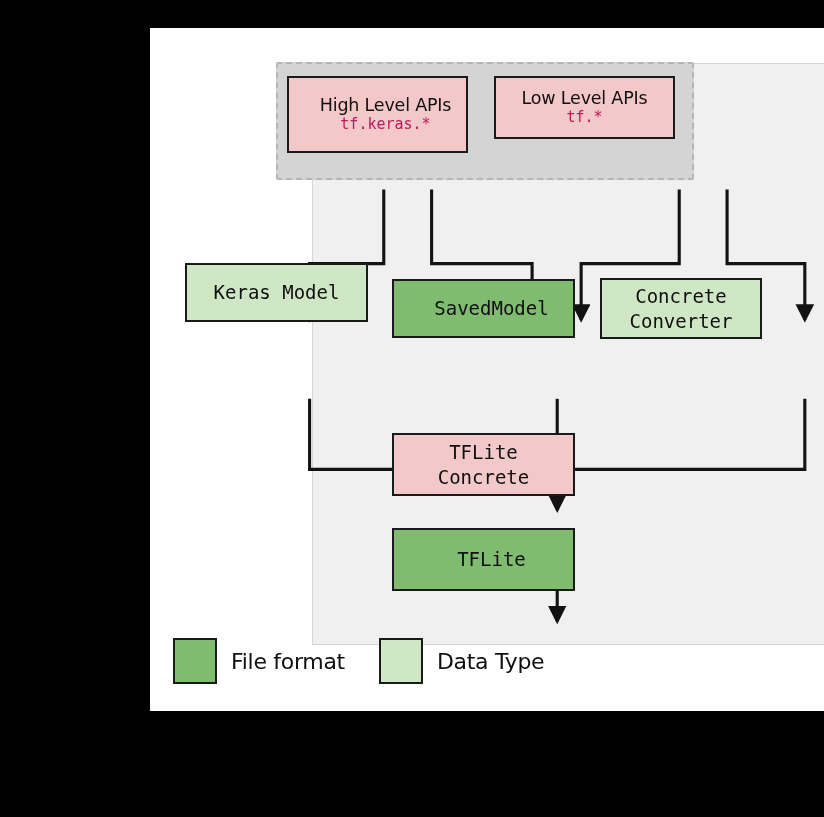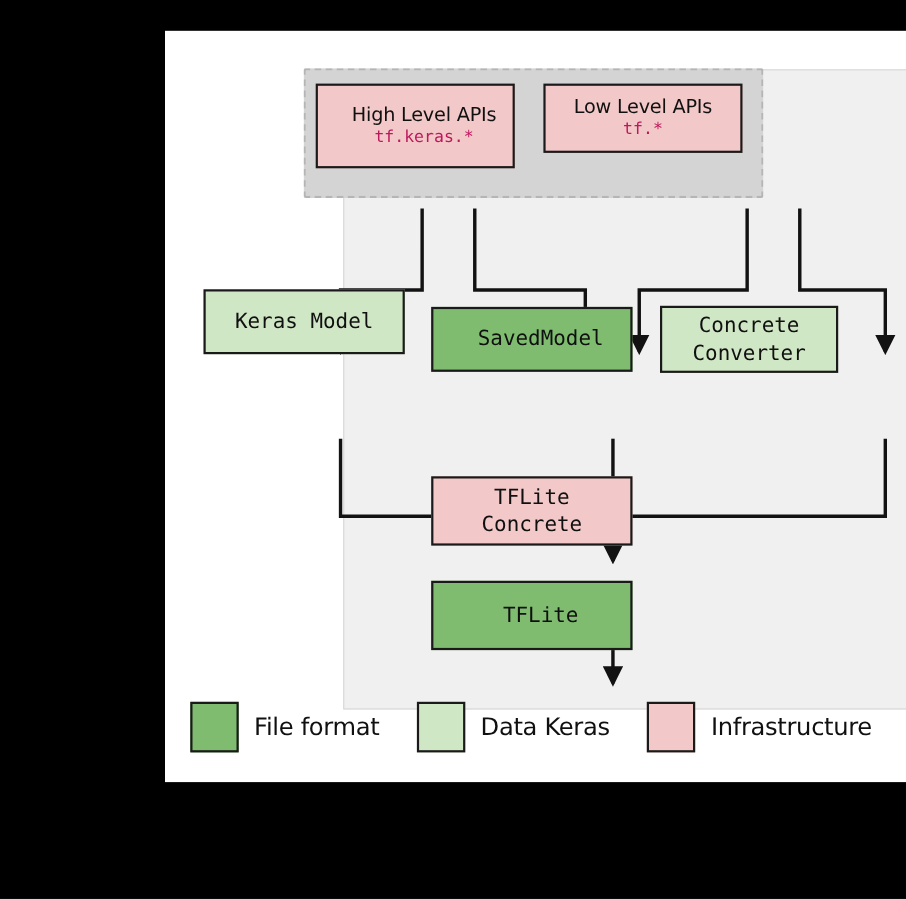--- a/index.html
+++ b/index.html
@@ -189,23 +189,19 @@
     </div>
 
     <div id="legend" style="left:23px; top:605px;">
       <div class="legend-item">
         <div class="swatch fill-green"></div>
         <div class="legend-text">File format</div>
       </div>
       <div class="legend-gap-a" style="width:34px;"></div>
       <div class="legend-item">
         <div class="swatch fill-lgreen"></div>
-        <div class="legend-text">Data Keras</div>
+        <div class="legend-text">Data Type</div>
       </div>
       <div class="legend-gap-b" style="width:34px;"></div>
-      <div class="legend-item">
-        <div class="swatch fill-pink"></div>
-        <div class="legend-text">Infrastructure</div>
-      </div>
     </div>
 
   </div>
 </div>
 
 </body></html>

